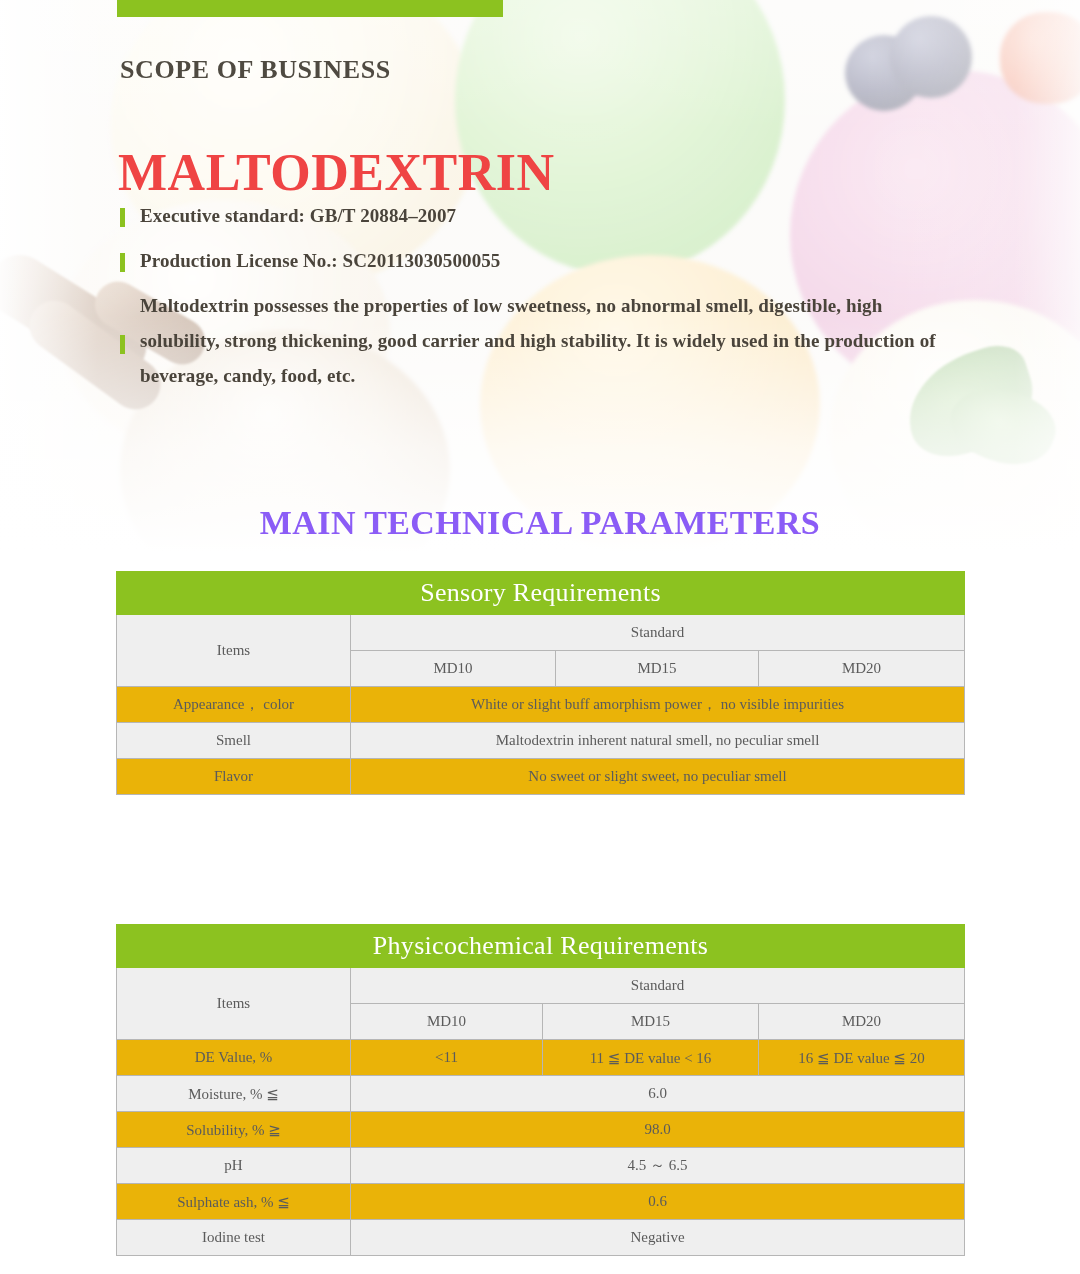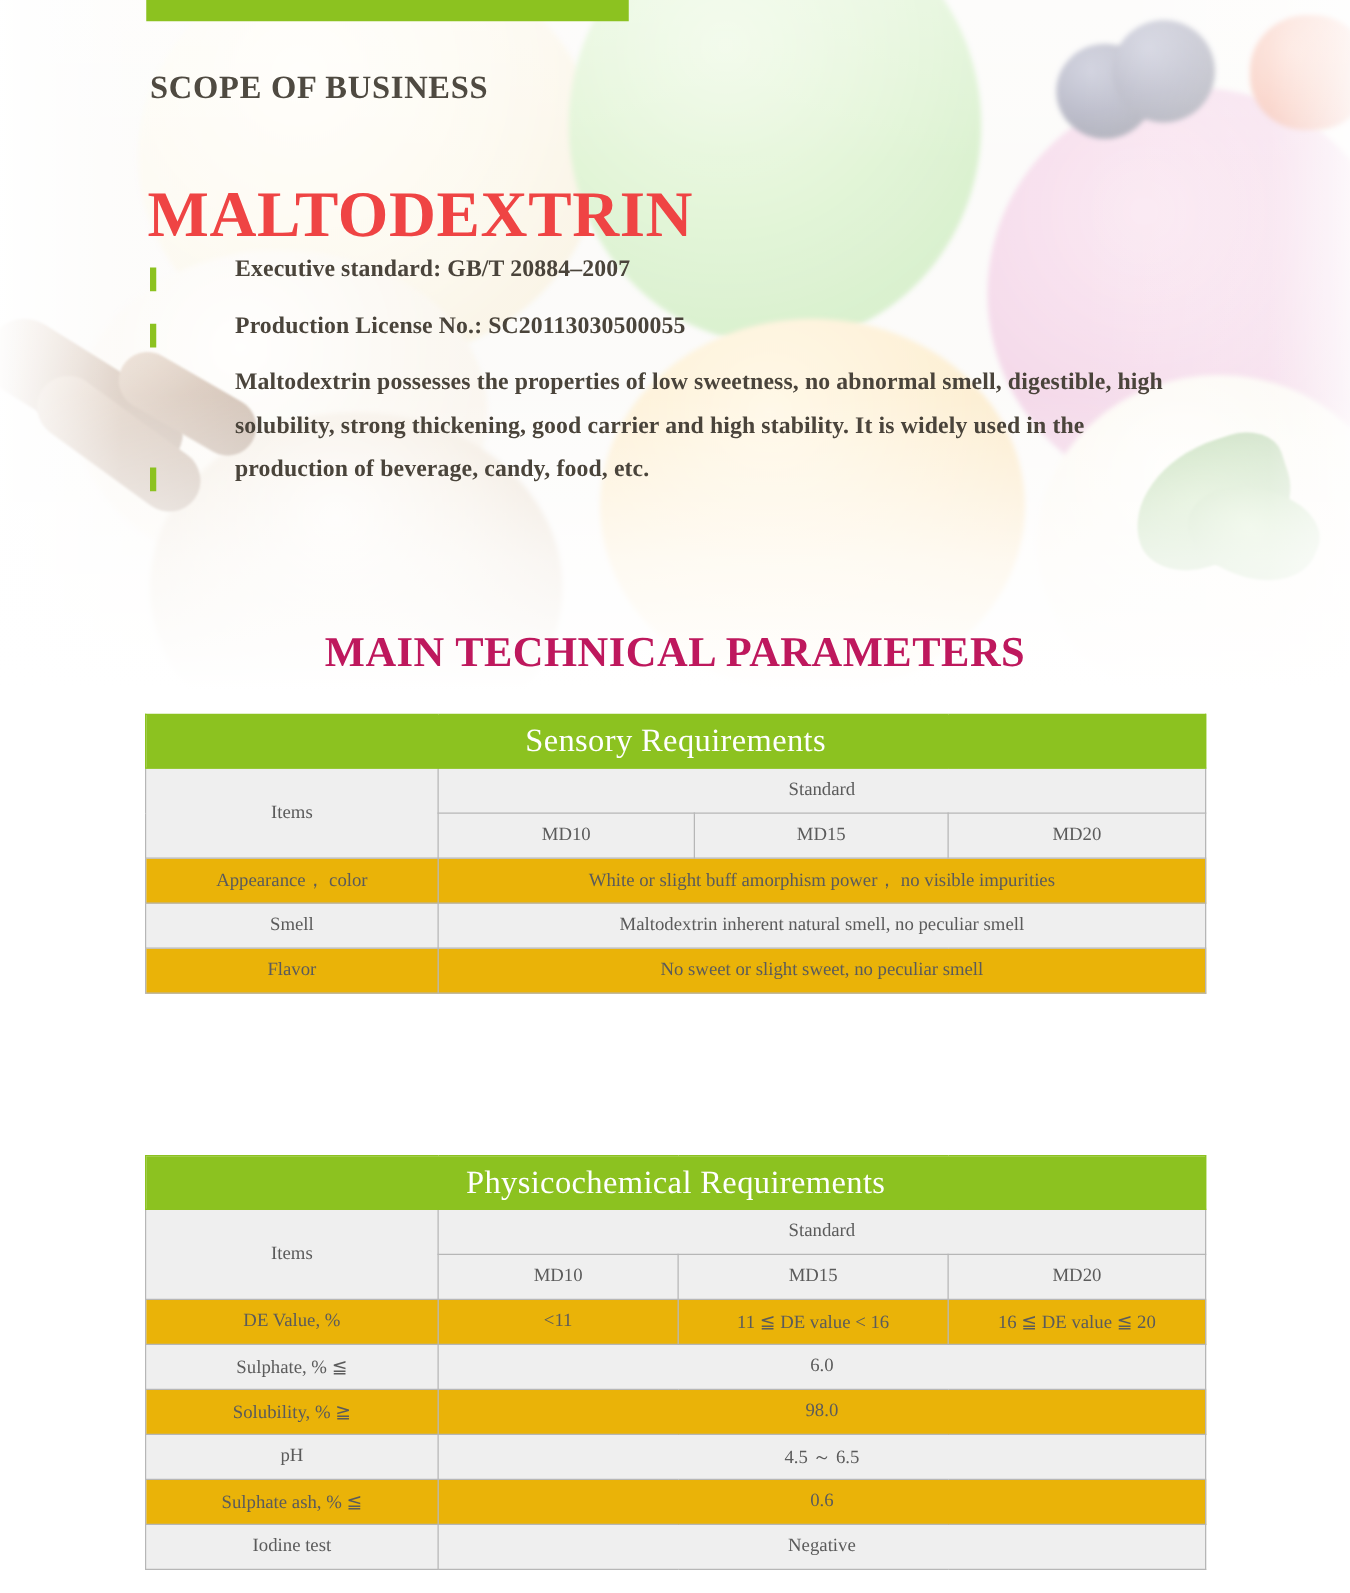--- a/index.html
+++ b/index.html
@@ -157,23 +157,22 @@
     letter-spacing: 0.5px;
     color: #ef4444;
   }
   .bullets {
     position: absolute;
     left: 120px; top: 198px;
     width: 830px;
   }
   .bullet-row {
     display: flex;
-    align-items: flex-end;
+    align-items: center;
     margin-bottom: 10px;
-    gap: 48px;
   }
   .bullet-mark {
     flex: none;
     width: 5px;
     height: 19px;
     background: #8cc220;
     margin-top: 4px;
     margin-right: 15px;
   }
   .bullet-text {
@@ -186,21 +185,21 @@
   .bullet-row.tall .bullet-mark { margin-top: 8px; }
 
   
   .section-title {
     position: absolute;
     left: 0; top: 504px;
     width: 1080px;
     text-align: center;
     font-size: 34px;
     font-weight: bold;
-    color: #be185d;
+    color: #8b5cf6;
     letter-spacing: 0.4px;
     z-index: 7;
   }
 
   
   .tbl-wrap { position: absolute; left: 116px; width: 848px; z-index: 7; }
   #sensory-table-wrap { top: 571px; }
   #physchem-table-wrap { top: 924px; }
 
   table.spec {
@@ -340,21 +339,21 @@
           <td class="hdr">MD15</td>
           <td class="hdr">MD20</td>
         </tr>
         <tr>
           <td class="row-white">DE Value, %</td>
           <td class="row-white">&lt;11</td>
           <td class="row-white">11 ≦ DE value &lt; 16</td>
           <td class="row-white">16 ≦ DE value ≦ 20</td>
         </tr>
         <tr>
-          <td class="row-gray">Sulphate, % ≦</td>
+          <td class="row-gray">Moisture, % ≦</td>
           <td class="row-gray" colspan="3">6.0</td>
         </tr>
         <tr>
           <td class="row-white">Solubility, % ≧</td>
           <td class="row-white" colspan="3">98.0</td>
         </tr>
         <tr>
           <td class="row-gray">pH</td>
           <td class="row-gray" colspan="3">4.5 ～ 6.5</td>
         </tr>

